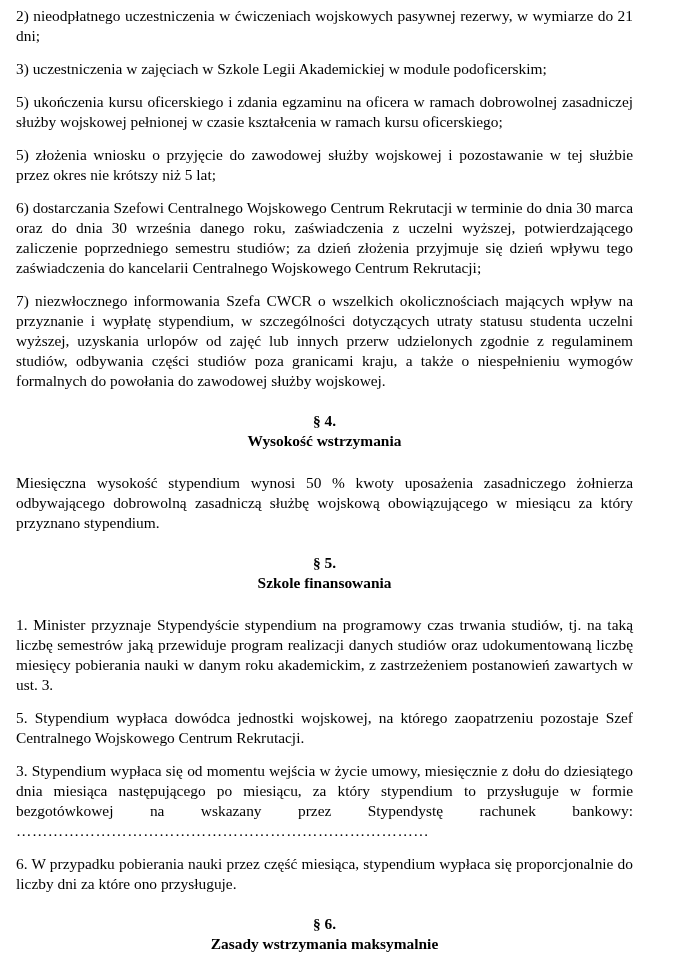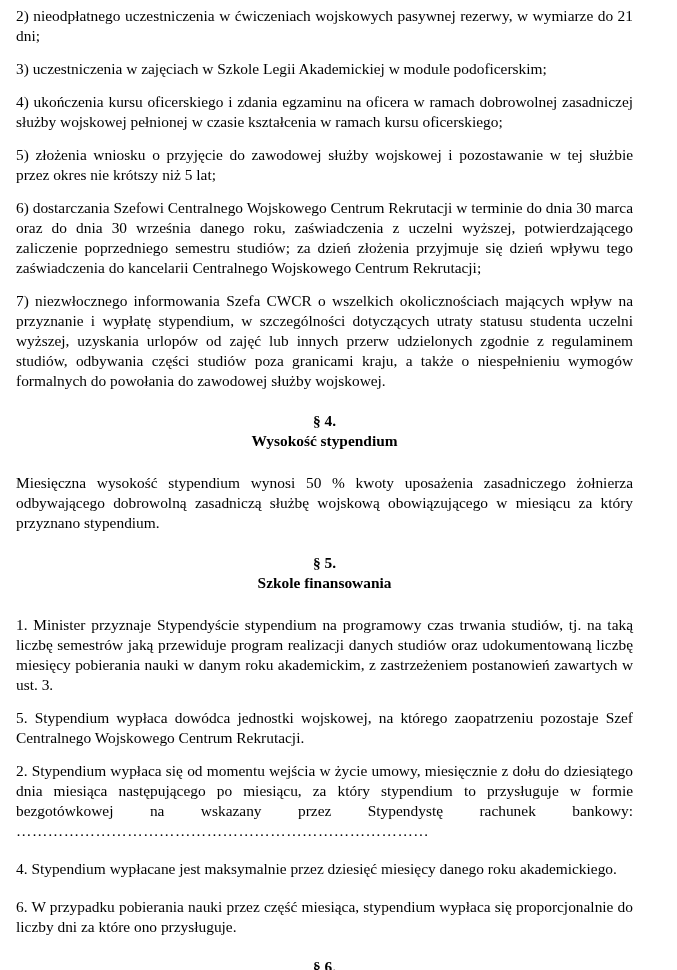--- a/index.html
+++ b/index.html
@@ -33,40 +33,39 @@
   .tight { margin-bottom: 0; }
   .dots { letter-spacing: 0.5px; white-space: nowrap; overflow: hidden; }
 </style>
 </head>
 <body>
 
 <div class="page">
 
   <p>2) nieodpłatnego uczestniczenia w ćwiczeniach wojskowych pasywnej rezerwy, w wymiarze do 21 dni;</p>
   <p>3) uczestniczenia w zajęciach w Szkole Legii Akademickiej w module podoficerskim;</p>
-  <p>4) ukończenia kursu oficerskiego i zdania egzaminu na oficera w ramach dobrowolnej zasadniczej służby wojskowej pełnionej w czasie kształcenia w ramach kursu oficerskiego;</p>
+  <p>5) ukończenia kursu oficerskiego i zdania egzaminu na oficera w ramach dobrowolnej zasadniczej służby wojskowej pełnionej w czasie kształcenia w ramach kursu oficerskiego;</p>
   <p>5) złożenia wniosku o przyjęcie do zawodowej służby wojskowej i pozostawanie w tej służbie przez okres nie krótszy niż 5 lat;</p>
   <p>6) dostarczania Szefowi Centralnego Wojskowego Centrum Rekrutacji w terminie do dnia 30 marca oraz do dnia 30 września danego roku, zaświadczenia z uczelni wyższej, potwierdzającego zaliczenie poprzedniego semestru studiów; za dzień złożenia przyjmuje się dzień wpływu tego zaświadczenia do kancelarii Centralnego Wojskowego Centrum Rekrutacji;</p>
   <p>7) niezwłocznego informowania Szefa CWCR o wszelkich okolicznościach mających wpływ na przyznanie i wypłatę stypendium, w szczególności dotyczących utraty statusu studenta uczelni wyższej, uzyskania urlopów od zajęć lub innych przerw udzielonych zgodnie z regulaminem studiów, odbywania części studiów poza granicami kraju, a także o niespełnieniu wymogów formalnych do powołania do zawodowej służby wojskowej.</p>
 
   <div class="section-head">
     <div>§ 4.</div>
-    <div>Wysokość stypendium</div>
+    <div>Wysokość wstrzymania</div>
   </div>
   <p>Miesięczna wysokość stypendium wynosi 50 % kwoty uposażenia zasadniczego żołnierza odbywającego dobrowolną zasadniczą służbę wojskową obowiązującego w miesiącu za który przyznano stypendium.</p>
 
   <div class="section-head">
     <div>§ 5.</div>
     <div>Szkole finansowania</div>
   </div>
   <p>1. Minister przyznaje Stypendyście stypendium na programowy czas trwania studiów, tj. na taką liczbę semestrów jaką przewiduje program realizacji danych studiów oraz udokumentowaną liczbę miesięcy pobierania nauki w danym roku akademickim, z zastrzeżeniem postanowień zawartych w ust. 3.</p>
   <p>5. Stypendium wypłaca dowódca jednostki wojskowej, na którego zaopatrzeniu pozostaje Szef Centralnego Wojskowego Centrum Rekrutacji.</p>
-  <p class="tight last-line-justify">2. Stypendium wypłaca się od momentu wejścia w życie umowy, miesięcznie z dołu do dziesiątego dnia miesiąca następującego po miesiącu, za który stypendium to przysługuje w formie bezgotówkowej na wskazany przez Stypendystę rachunek bankowy:</p>
+  <p class="tight last-line-justify">3. Stypendium wypłaca się od momentu wejścia w życie umowy, miesięcznie z dołu do dziesiątego dnia miesiąca następującego po miesiącu, za który stypendium to przysługuje w formie bezgotówkowej na wskazany przez Stypendystę rachunek bankowy:</p>
   <p class="dots">……………………………………………………………………</p>
-  <p style="margin-top:18px;margin-bottom:18px;">4. Stypendium wypłacane jest maksymalnie przez dziesięć miesięcy danego roku akademickiego.</p>
   <p>6. W przypadku pobierania nauki przez część miesiąca, stypendium wypłaca się proporcjonalnie do liczby dni za które ono przysługuje.</p>
 
   <div class="section-head">
     <div>§ 6.</div>
     <div>Zasady wstrzymania maksymalnie</div>
   </div>
 
 </div>
 
 </body></html>

